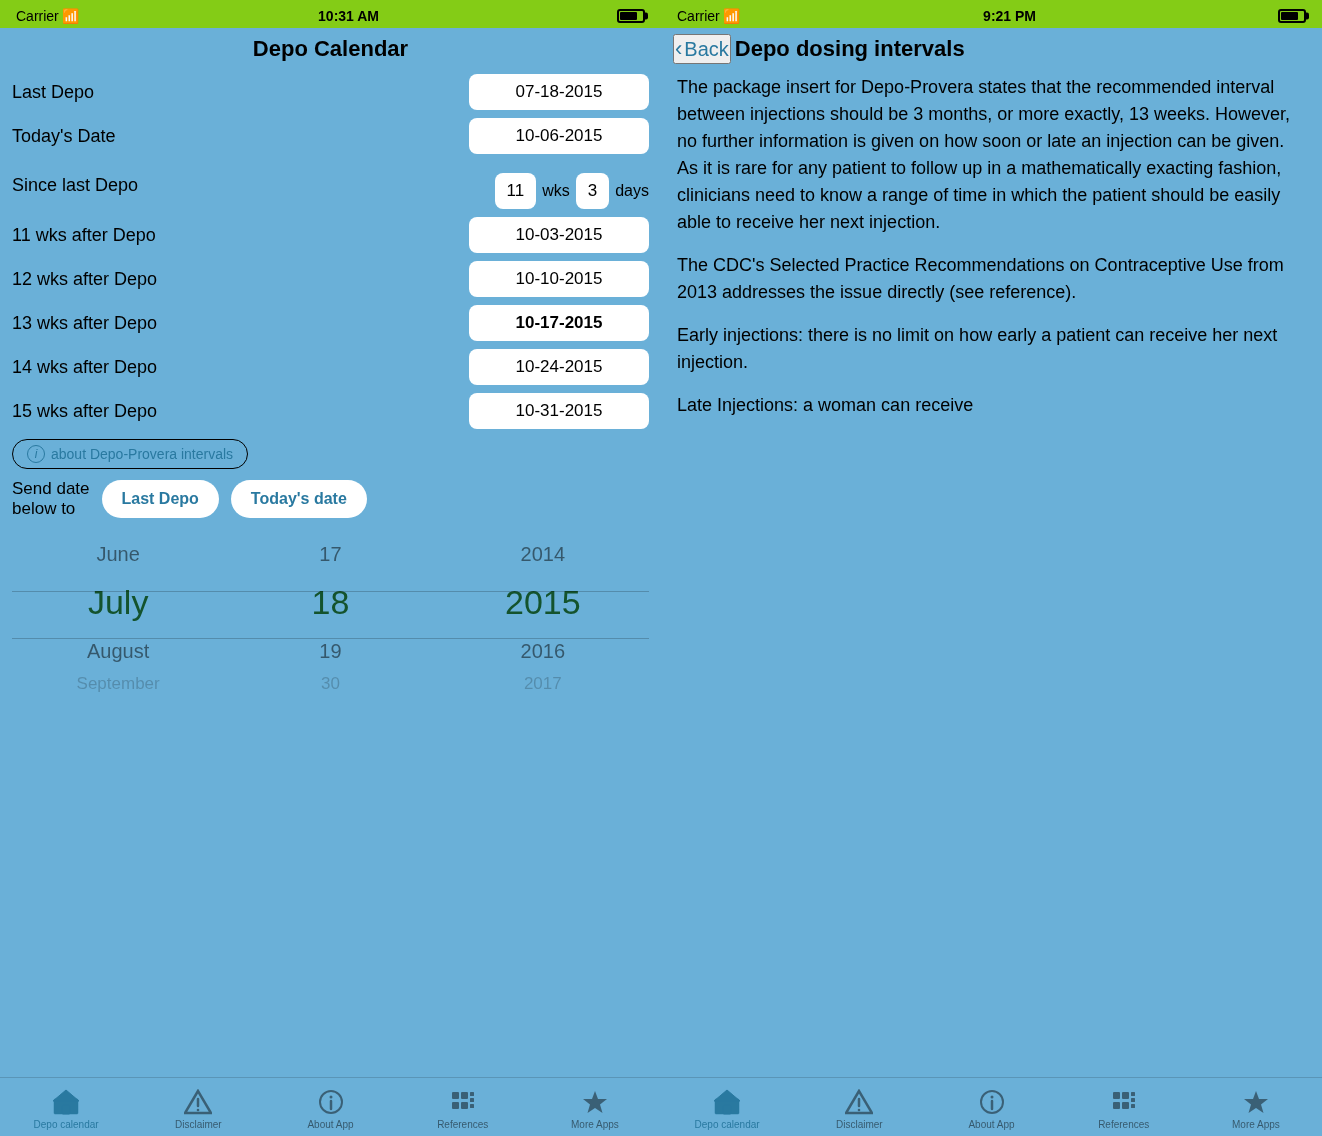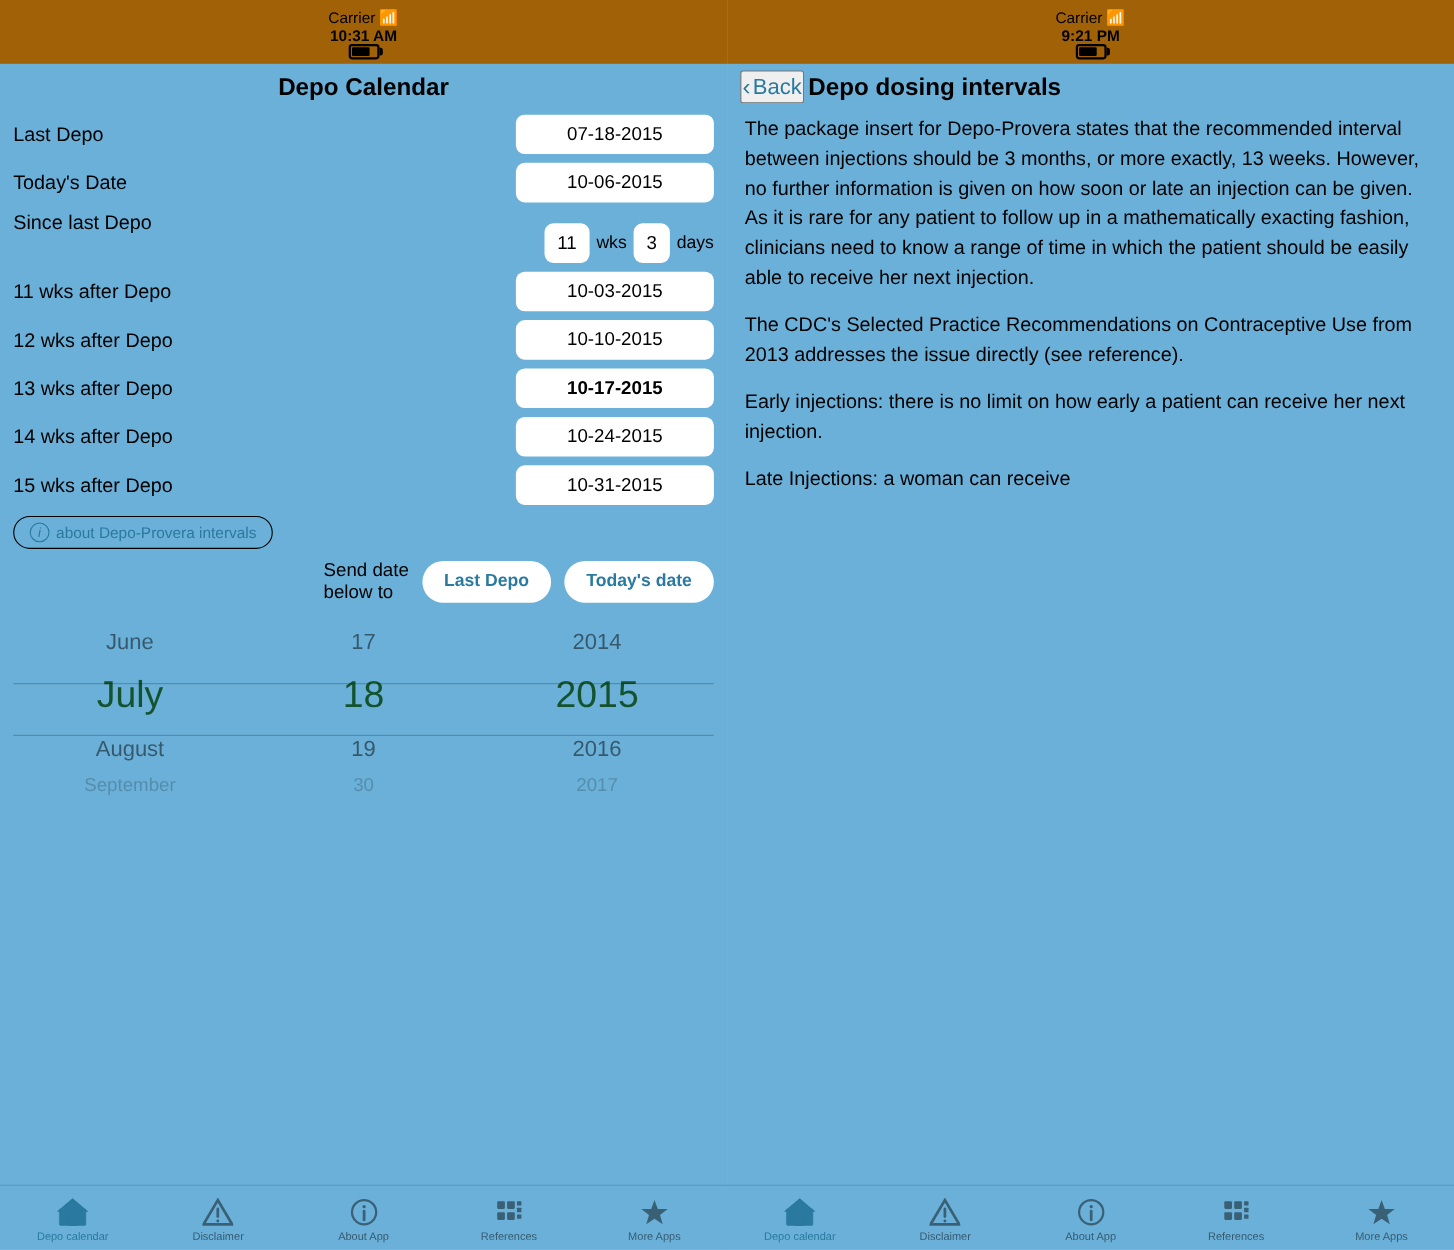--- a/index.html
+++ b/index.html
@@ -24,22 +24,21 @@
 
     
     .status-bar {
       display: flex;
       justify-content: space-between;
       align-items: center;
       padding: 8px 16px 4px;
       font-size: 14px;
       font-weight: 500;
       color: #000;
-      background: #a16207;
-      flex-direction: column;
+      background: #84cc16;
     }
     .status-bar .time { font-size: 14px; font-weight: 600; }
     .status-bar .battery {
       width: 28px; height: 14px;
       border: 2px solid #000;
       border-radius: 3px;
       position: relative;
       display: inline-block;
     }
     .status-bar .battery::after {
@@ -119,21 +118,21 @@
       font-size: 17px;
       color: #000;
     }
     .data-box.bold-text {
       font-weight: 700;
     }
 
     
     .since-row {
       display: flex;
-      align-items: flex-start;
+      align-items: center;
       justify-content: space-between;
       margin-bottom: 8px;
     }
     .since-row .label { font-size: 18px; font-weight: 500; }
     .since-row-right {
       display: flex;
       align-items: center;
       gap: 6px;
       margin-top: 11px;
     }
@@ -169,21 +168,20 @@
       font-style: italic;
       color: #2979a0;
     }
 
     
     .send-row {
       display: flex;
       align-items: center;
       gap: 12px;
       margin-bottom: 10px;
-      justify-content: flex-end;
     }
     .send-label { font-size: 17px; font-weight: 500; line-height: 1.2; }
     .send-btn {
       background: white;
       border-radius: 20px;
       padding: 10px 20px;
       font-size: 16px;
       font-weight: 600;
       color: #2979a0;
       border: none;

